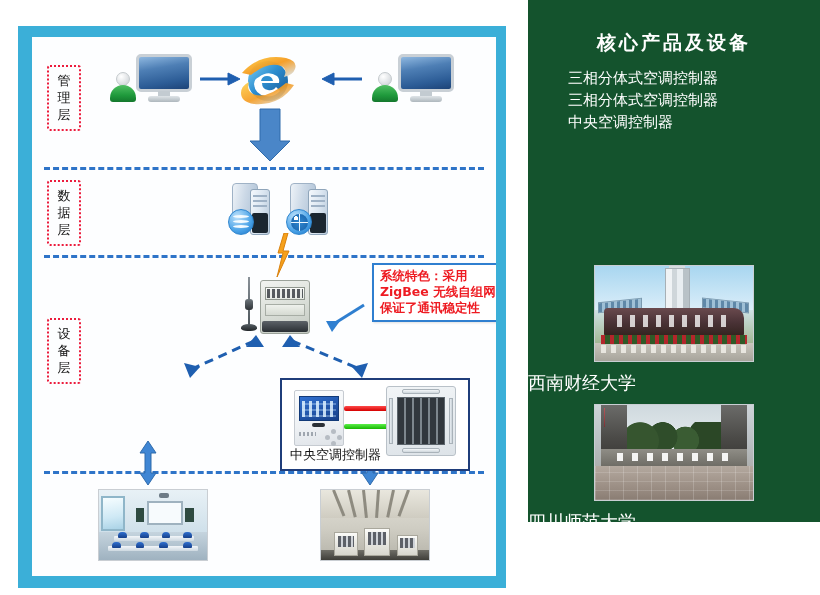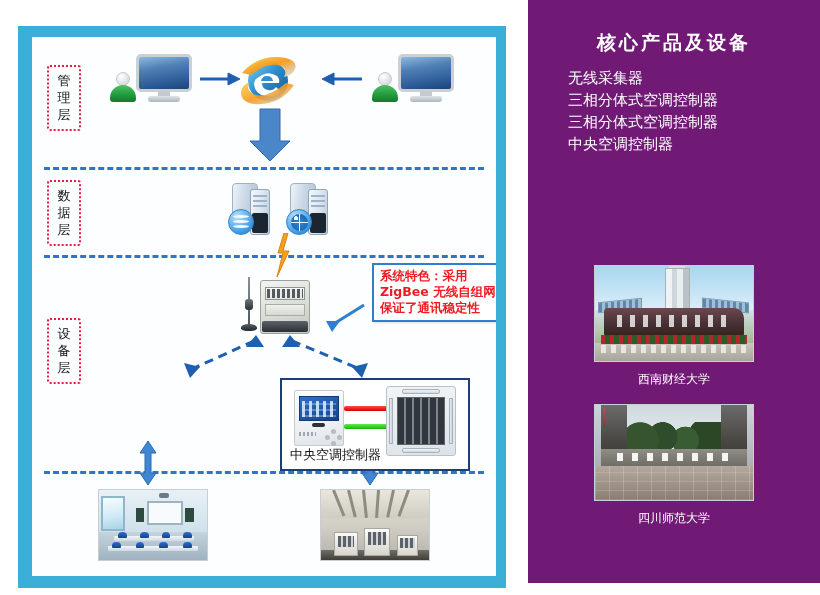--- a/index.html
+++ b/index.html
@@ -560,22 +560,22 @@
     position: absolute; left: 0; right: 0; bottom: 0; height: 36%;
     background:
       repeating-linear-gradient(90deg, rgba(255,255,255,.18) 0 1px, transparent 1px 14px),
       repeating-linear-gradient(0deg, rgba(255,255,255,.14) 0 1px, transparent 1px 9px);
   }
 
   
   .right-panel {
     position: absolute;
     left: 528px; top: 0;
-    width: 292px; height: 583px;
-    background: #701a75;
+    width: 292px; height: 522px;
+    background: #14532d;
   }
   .right-title {
     position: absolute;
     left: 0; right: 0; top: 30px;
     text-align: center;
     color: #ffffff;
     font-size: 19px;
     font-weight: bold;
     letter-spacing: 3px;
   }
@@ -584,23 +584,23 @@
     left: 40px; top: 67px;
     color: #ffffff;
     font-size: 15px;
     line-height: 22px;
   }
   .product-list div { white-space: nowrap; }
 
   .gallery-caption {
     position: absolute;
     left: 0; right: 0;
-    text-align: center;
+    text-align: left;
     color: #ffffff;
-    font-size: 12px;
+    font-size: 18px;
   }
 </style>
 </head>
 <body>
 
 <div id="root">
 
   <div class="left-panel">
     <div class="left-inner">
 
@@ -823,21 +823,20 @@
           </div>
       </div>
 
     </div>
   </div>
 
   <div class="right-panel">
     <div class="right-title">核心产品及设备</div>
 
     <div class="product-list">
-      <div>无线采集器</div>
       <div>三相分体式空调控制器</div>
       <div>三相分体式空调控制器</div>
       <div>中央空调控制器</div>
     </div>
 
     <div class="photo scene-swufe" style="left:66px; top:265px; width:160px; height:97px;">
       <div class="sky"></div>
       <div class="tower-top"></div>
       <div class="tower"></div>
       <div class="roofpanel rp-l"></div>

